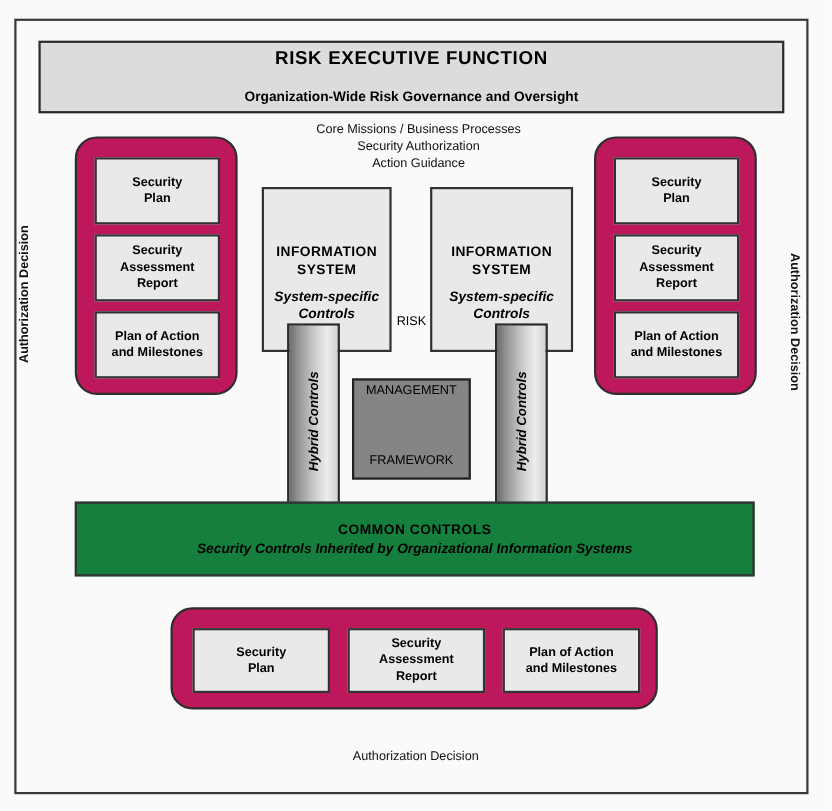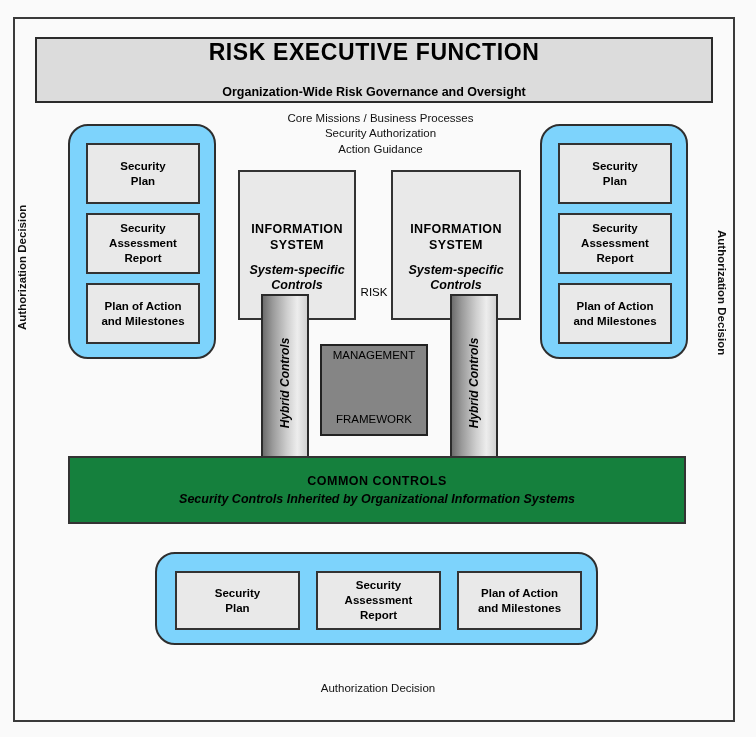--- a/index.html
+++ b/index.html
@@ -17,32 +17,32 @@
   .lbox{
     position:absolute;background:#e9e9e9;border:2px solid #333;box-sizing:border-box;
     display:flex;align-items:center;justify-content:center;text-align:center;
   }
   
   .ref-band{
     position:absolute;left:35px;top:37px;width:678px;height:66px;
     background:#dcdcdc;border:2px solid #2b2b2b;box-sizing:border-box;
     display:flex;flex-direction:column;align-items:center;justify-content:center;
   }
-  .ref-title{font-size:23px;font-weight:bold;letter-spacing:.6px;color:#000;line-height:1.1;}
+  .ref-title{font-size:17px;font-weight:bold;letter-spacing:.6px;color:#000;line-height:1.1;}
   .ref-sub{font-size:12.5px;font-weight:bold;color:#000;margin-top:20px;line-height:1.1;}
 
   
   .flow-caption{
     position:absolute;left:268px;top:111px;width:225px;
     text-align:center;font-size:11.5px;color:#111;line-height:1.33;
   }
 
   
   .rgroup{
-    position:absolute;background:#7dd3fc;border:2px solid #2e2e2e;
+    position:absolute;background:#be185d;border:2px solid #2e2e2e;
     border-radius:20px;box-sizing:border-box;
   }
   .rgroup .lbox{border-width:2px;}
 
   
   .is-box{
     position:absolute;background:#e9e9e9;border:2px solid #333;box-sizing:border-box;
     display:flex;flex-direction:column;align-items:center;justify-content:center;
     padding-top:26px;
   }

